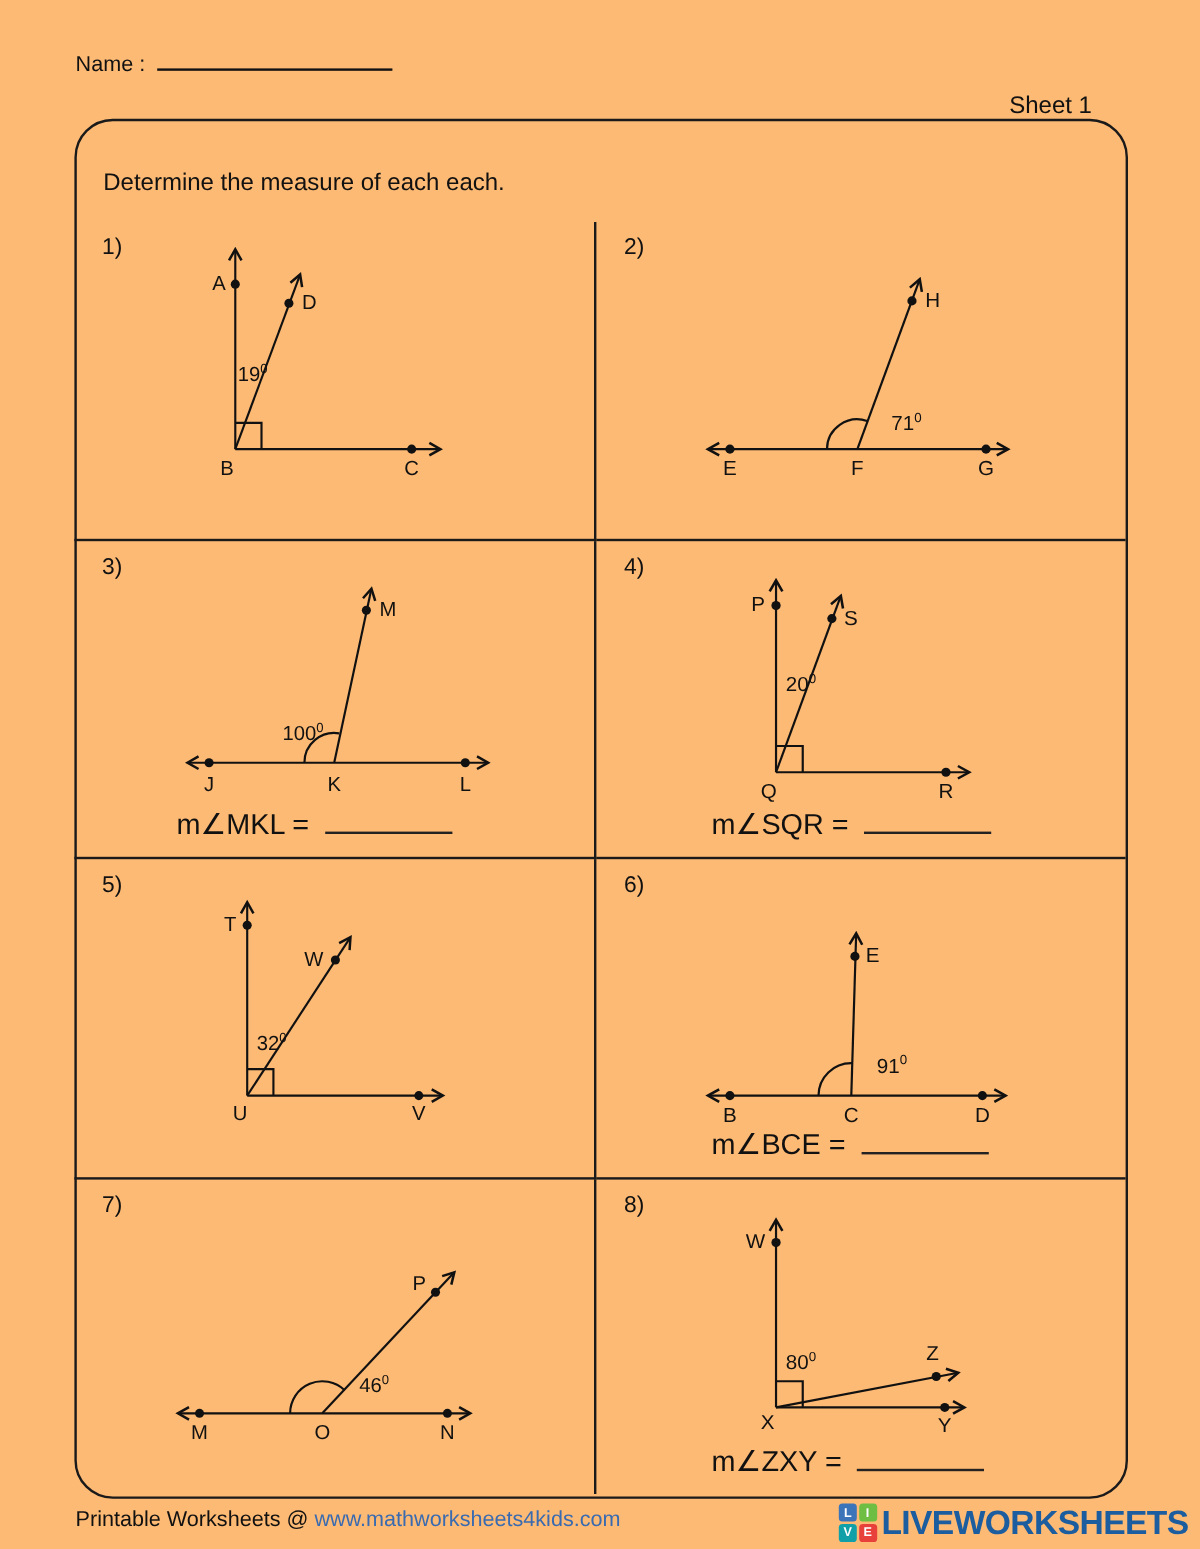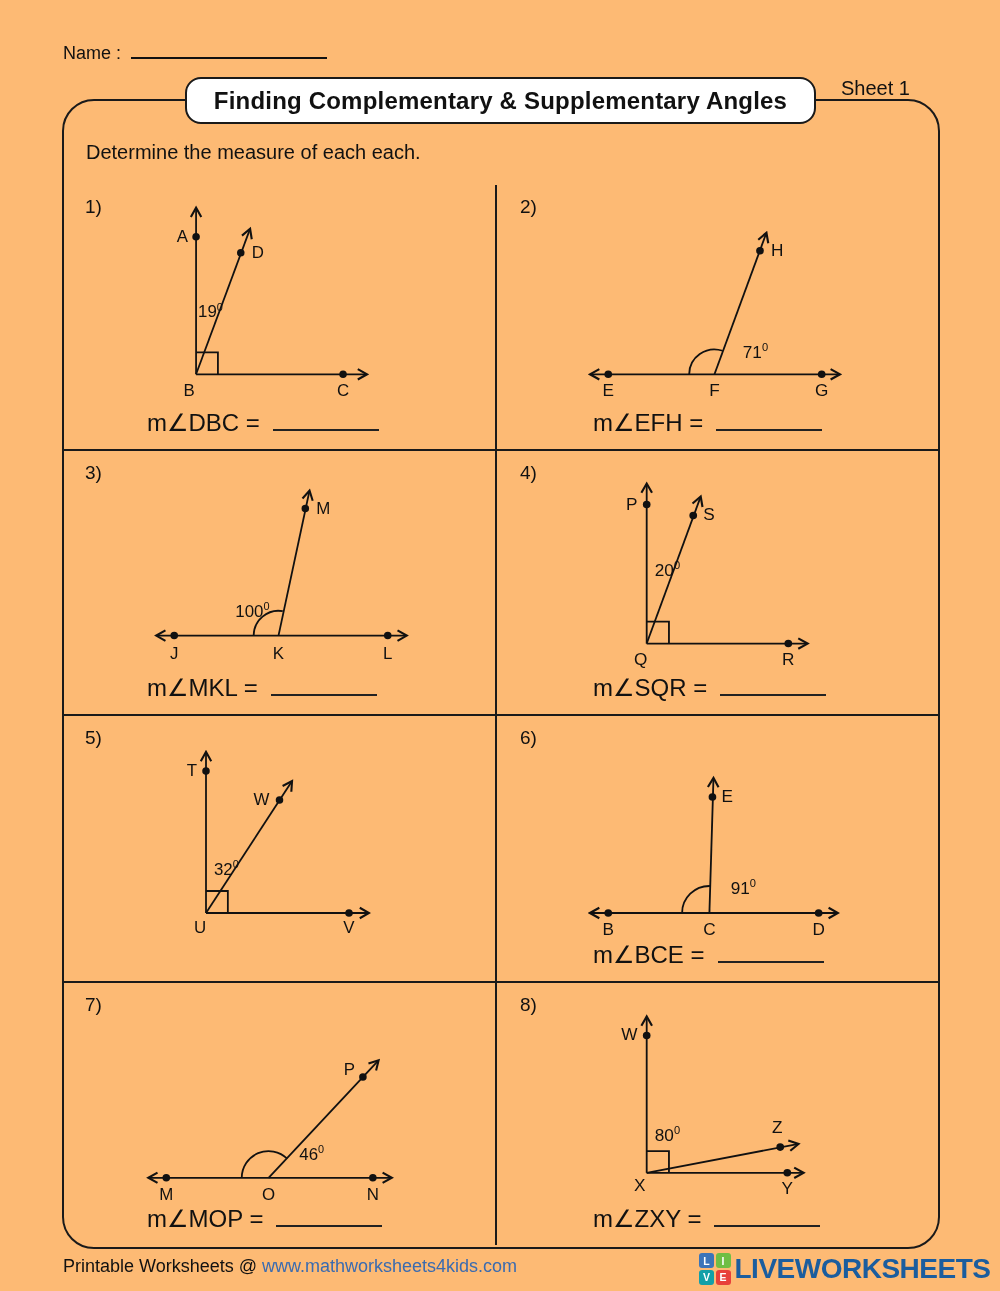--- a/index.html
+++ b/index.html
@@ -47,23 +47,20 @@
 </head>
 <body>
 
 <div class="page">
 
   <div class="name-row">
     <span>Name :</span><span class="name-line"></span>
   </div>
 
   <div class="outer"></div>
-  <div class="title-box">
-    <span>Finding Complementary &amp; Supplementary Angles</span>
-  </div>
   <div class="sheet">Sheet 1</div>
   <div class="instruction">Determine the measure of each each.</div>
 
   <div class="grid">
 
     <div class="cell col-l row-b">
       <div class="pnum">1)</div>
       <svg class="diag" viewBox="0 0 436 265" preserveAspectRatio="none">
         <defs>
             <marker id="m1" viewBox="0 0 12 12" refX="9" refY="6" markerWidth="14" markerHeight="14" markerUnits="userSpaceOnUse" orient="auto-start-reverse">
@@ -78,23 +75,20 @@
           <circle cx="135" cy="52" r="3.8"></circle>
             <circle cx="180" cy="68" r="3.8"></circle>
             <circle cx="283" cy="190" r="3.8"></circle>
         </g>
         <text x="127" y="57" text-anchor="end">A</text>
         <text x="128" y="212" text-anchor="middle">B</text>
         <text x="283" y="212" text-anchor="middle">C</text>
         <text x="191" y="73">D</text>
         <text x="137" y="133"><tspan>19</tspan><tspan dy="-7" font-size="11">0</tspan></text>
       </svg>
-      <div class="answer">
-        <span>m∠DBC =</span><span class="ans-line"></span>
-      </div>
     </div>
 
     <div class="cell cell-r row-b">
       <div class="pnum">2)</div>
       <svg class="diag" viewBox="0 0 436 265" preserveAspectRatio="none">
         <defs>
             <marker id="m2" viewBox="0 0 12 12" refX="9" refY="6" markerWidth="14" markerHeight="14" markerUnits="userSpaceOnUse" orient="auto-start-reverse">
               <path d="M2 1.5 L10 6 L2 10.5"></path>
             </marker>
           </defs>
@@ -105,23 +99,20 @@
           <circle cx="110" cy="190" r="3.8"></circle>
             <circle cx="321" cy="190" r="3.8"></circle>
             <circle cx="260" cy="66" r="3.8"></circle>
         </g>
         <text x="110" y="212" text-anchor="middle">E</text>
         <text x="215" y="212" text-anchor="middle">F</text>
         <text x="321" y="212" text-anchor="middle">G</text>
         <text x="271" y="71">H</text>
         <text x="243" y="174"><tspan>71</tspan><tspan dy="-7" font-size="11">0</tspan></text>
       </svg>
-      <div class="answer">
-        <span>m∠EFH =</span><span class="ans-line"></span>
-      </div>
     </div>
 
     <div class="cell col-l row-b">
       <div class="pnum">3)</div>
       <svg class="diag" viewBox="0 0 436 265" preserveAspectRatio="none">
         <defs>
             <marker id="m3" viewBox="0 0 12 12" refX="9" refY="6" markerWidth="14" markerHeight="14" markerUnits="userSpaceOnUse" orient="auto-start-reverse">
               <path d="M2 1.5 L10 6 L2 10.5"></path>
             </marker>
           </defs>
@@ -239,23 +230,20 @@
           <circle cx="105" cy="197" r="3.8"></circle>
             <circle cx="313" cy="197" r="3.8"></circle>
             <circle cx="303" cy="95" r="3.8"></circle>
         </g>
         <text x="105" y="219" text-anchor="middle">M</text>
         <text x="208" y="219" text-anchor="middle">O</text>
         <text x="313" y="219" text-anchor="middle">N</text>
         <text x="295" y="93" text-anchor="end">P</text>
         <text x="239" y="179"><tspan>46</tspan><tspan dy="-7" font-size="11">0</tspan></text>
       </svg>
-      <div class="answer">
-        <span>m∠MOP =</span><span class="ans-line"></span>
-      </div>
     </div>
 
     <div class="cell cell-r">
       <div class="pnum">8)</div>
       <svg class="diag" viewBox="0 0 436 265" preserveAspectRatio="none">
         <defs>
             <marker id="m8" viewBox="0 0 12 12" refX="9" refY="6" markerWidth="14" markerHeight="14" markerUnits="userSpaceOnUse" orient="auto-start-reverse">
               <path d="M2 1.5 L10 6 L2 10.5"></path>
             </marker>
           </defs>

